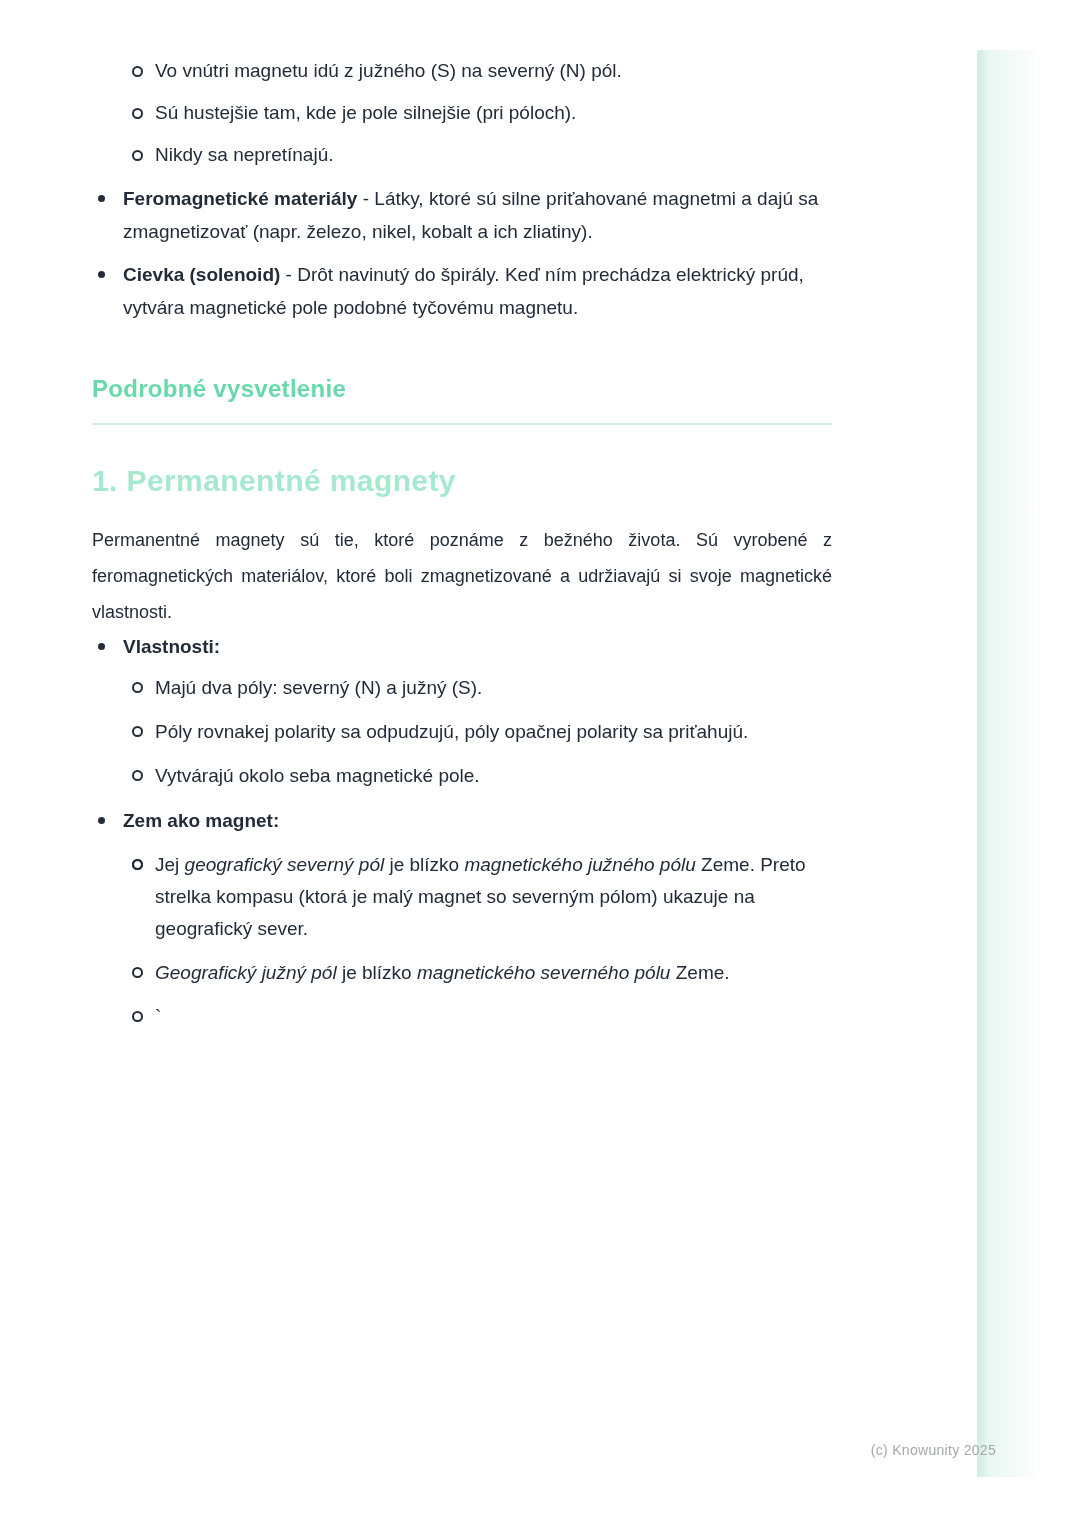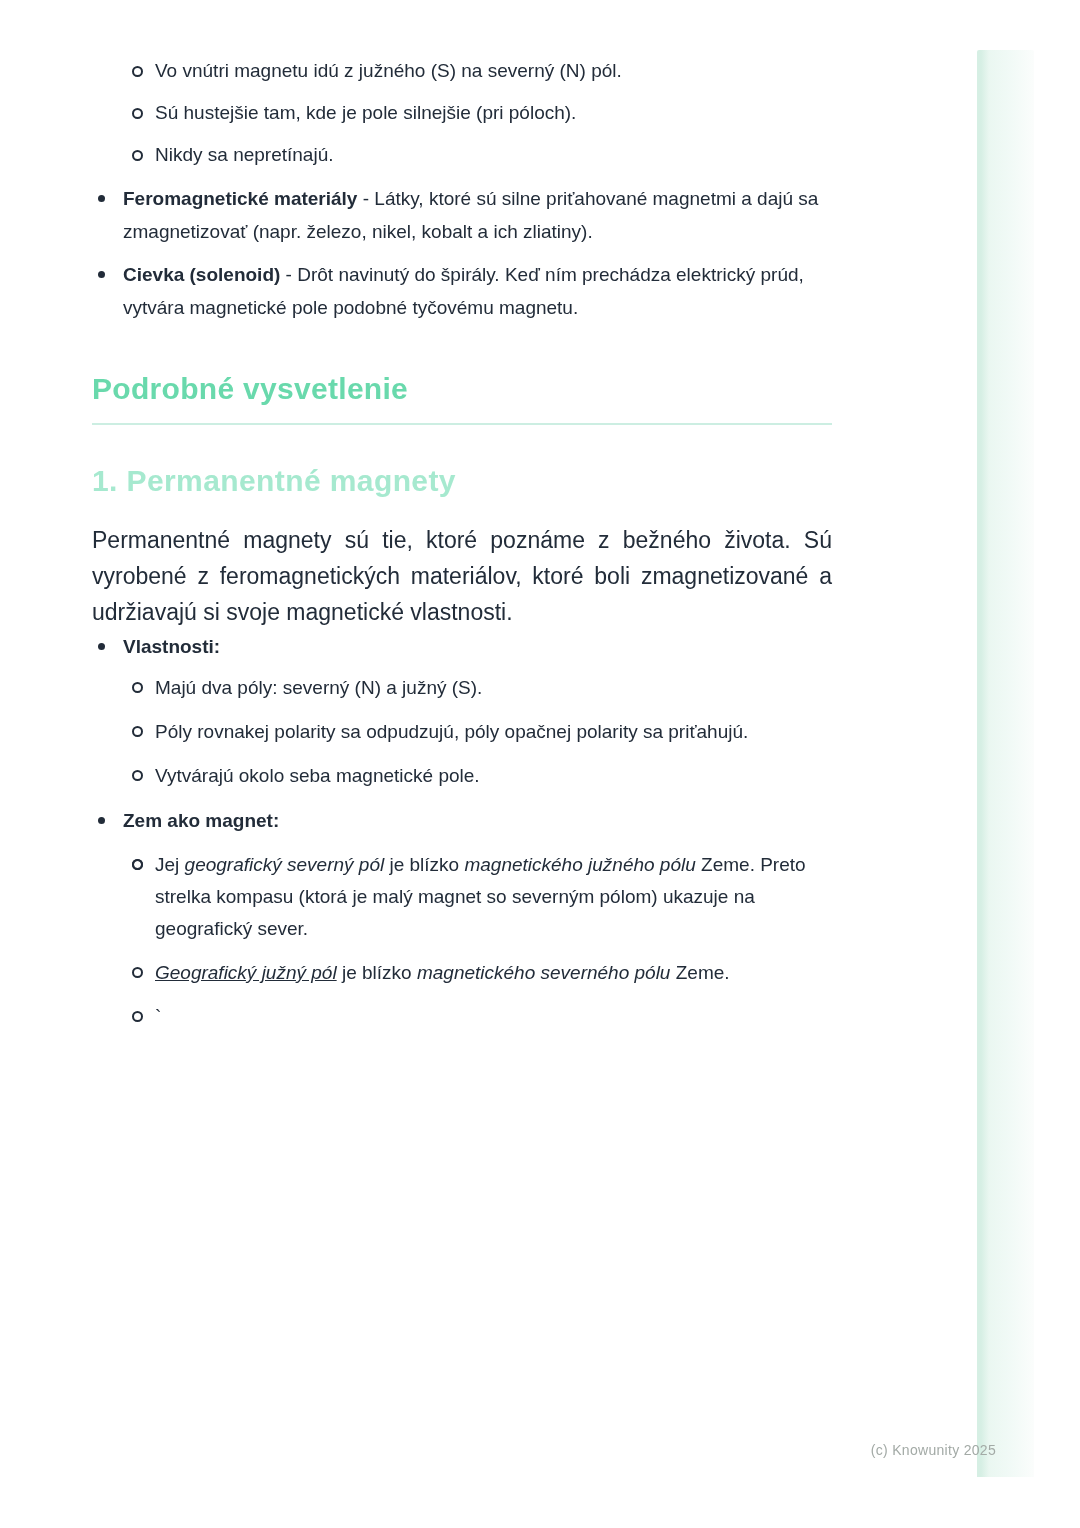--- a/index.html
+++ b/index.html
@@ -32,30 +32,30 @@
   .dot{left:6px;top:13px;width:7px;height:7px;border-radius:50%;background:var(--text-color);}
   .ring{left:9px;top:10px;width:11px;height:11px;border:2px solid var(--text-color);border-radius:50%;background:transparent;}
   .sub > li{padding-left:32px;line-height:32px;margin-bottom:12px;}
   .sub.orphan{margin-left:31px;}
   .sub.orphan > li{line-height:30px;margin-bottom:12px;}
   .main > li{padding-left:31px;line-height:33px;}
   .terms{margin-top:25px;}
   .terms > li{margin-bottom:10px;}
   .b{font-weight:700;text-align:right;}
   .h1{
-    margin:45px 0 0;font-size:30px;line-height:40px;font-weight:700;
+    margin:45px 0 0;font-size:24px;line-height:40px;font-weight:700;
     color:var(--accent-heading);letter-spacing:0.3px;
   }
   .rule{margin-top:14px;height:2px;width:740px;background:var(--divider);}
   .h2{
     margin:41px 0 0;font-size:30px;line-height:30px;font-weight:700;
     color:var(--accent-subheading);letter-spacing:0.4px;
   }
   .intro{
-    margin:26px 0 0;font-size:23px;line-height:36px;text-align:justify;
+    margin:26px 0 0;font-size:18px;line-height:36px;text-align:justify;
     width:740px;
   }
   .props{margin-top:20px;}
   .props > li{margin-bottom:12px;}
   .props > li > .li-text{line-height:30px;display:inline-block;}
   .props ul.sub{margin-top:9px;}
   .footer{
     position:absolute;right:56px;bottom:70px;
     font-size:14px;letter-spacing:0.3px;color:var(--footer-color);
     z-index:2;
@@ -131,21 +131,21 @@
           <ul class="list sub">
             <li>
               <span class="marker ring"></span>
             </li>
             <li>
               <span class="marker ring"></span>
               <span class="li-text"><span>Jej </span><span style="font-style: italic;">geografický severný pól</span><span> je blízko </span><span style="font-style: italic; text-align: center;">magnetického južného pólu</span><span> Zeme. Preto strelka kompasu (ktorá je malý magnet so severným pólom) ukazuje na geografický sever.</span></span>
             </li>
             <li>
               <span class="marker ring"></span>
-              <span class="li-text"><span style="font-style: italic; text-decoration: underline;">Geografický južný pól</span><span> je blízko </span><span style="font-style: italic;">magnetického severného pólu</span><span> Zeme.</span></span>
+              <span class="li-text"><span style="font-style: italic;">Geografický južný pól</span><span> je blízko </span><span style="font-style: italic;">magnetického severného pólu</span><span> Zeme.</span></span>
             </li>
             <li>
               <span class="marker ring"></span>
               <span class="li-text"><span>`</span></span>
             </li>
           </ul>
         </li>
 
       </ul>
     </section>

